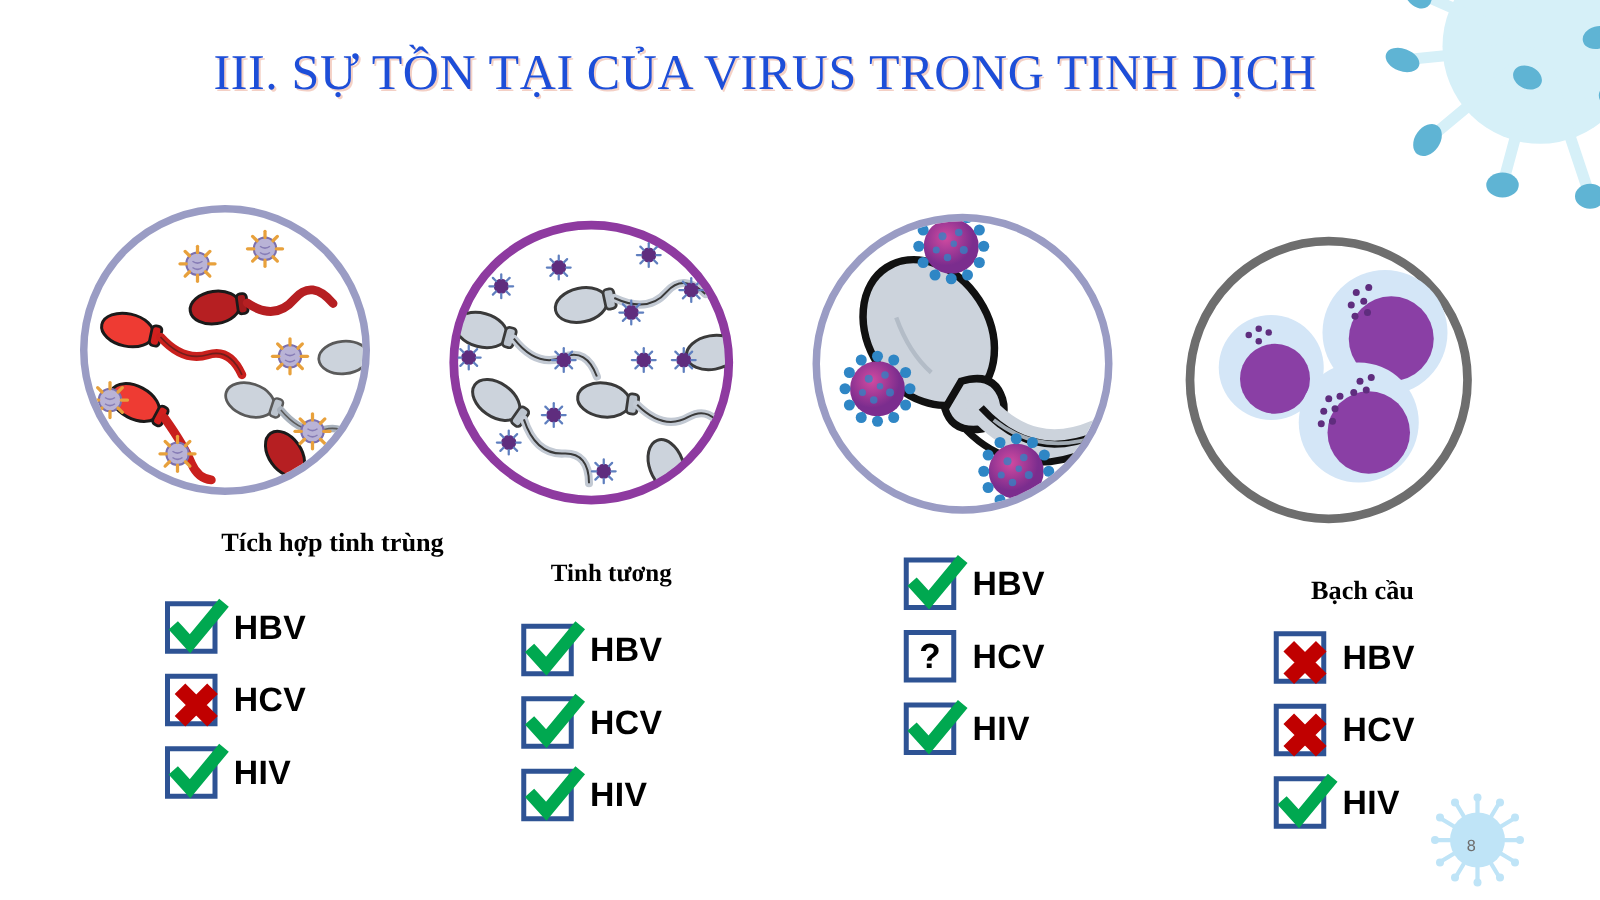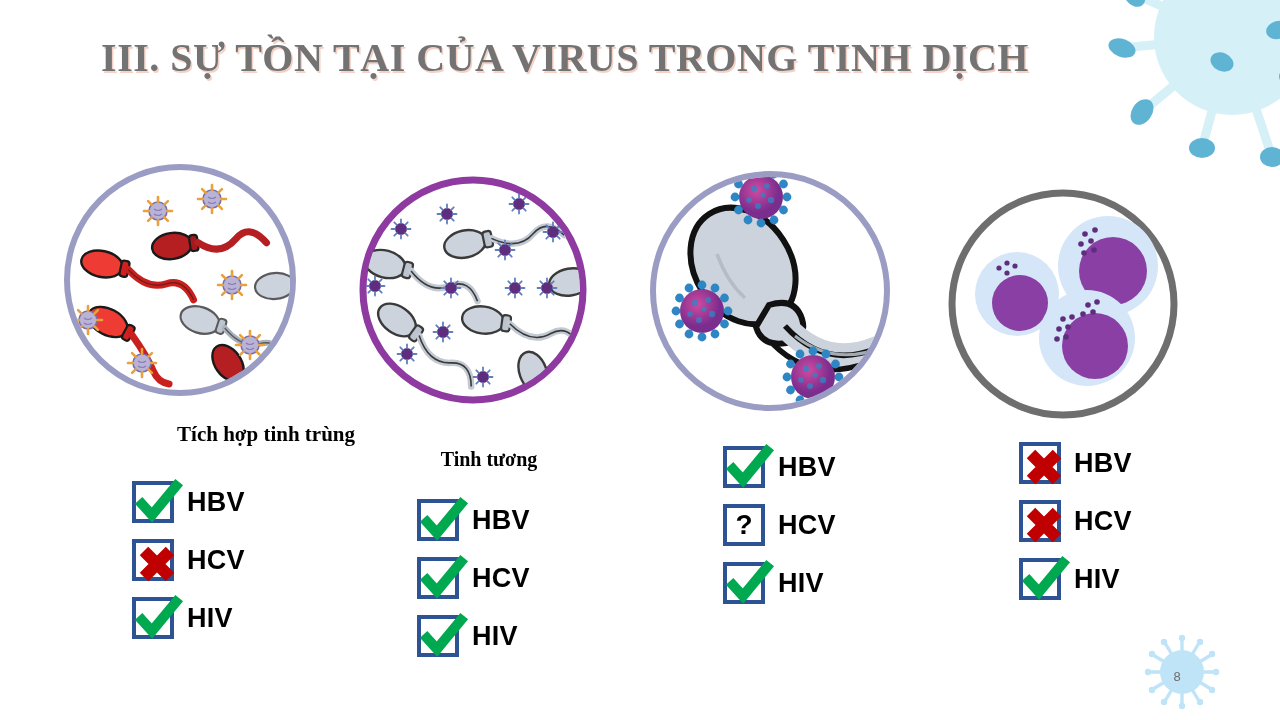--- a/index.html
+++ b/index.html
@@ -13,24 +13,25 @@
   .deco-virus-tr{position:absolute;right:-42px;top:-48px;width:230px;height:220px;pointer-events:none;}
   .deco-virus-br{position:absolute;right:58px;bottom:8px;width:80px;height:80px;pointer-events:none;}
   .page-num{
     position:absolute;right:93px;bottom:36px;width:20px;text-align:center;
     font-family:"Liberation Sans",sans-serif;font-size:13px;color:#6e6e6e;
   }
 
   
   .title{
     position:absolute;left:0;top:34px;width:1130px;text-align:center;
-    font-family:"Liberation Serif",serif;font-weight:bold;font-size:40px;
-    letter-spacing:.5px;color:#737373;
+    font-family:"Liberation Serif",serif;font-weight:normal;font-size:40px;
+    letter-spacing:.5px;color:#1d4ed8;
     text-shadow:1.5px 1.5px 0 rgba(235,170,150,.55);
     white-space:nowrap;
+    padding-left:47px;
   }
 
   
   .cols{position:absolute;left:0;top:160px;width:1280px;height:545px;}
   .col{position:absolute;top:0;}
   .col1{left:60px;width:295px;}
   .col2{left:355px;width:268px;}
   .col3{left:645px;width:300px;}
   .col4{left:945px;width:290px;}
 
@@ -424,20 +425,21 @@
               <circle cx="118" cy="133" r="2.8"></circle>
                 <circle cx="127" cy="131" r="2.8"></circle>
               <circle cx="114" cy="143" r="2.8"></circle>
                 <circle cx="123" cy="141" r="2.8"></circle>
               <circle cx="112" cy="153" r="2.8"></circle>
                 <circle cx="121" cy="151" r="2.8"></circle>
             </g>
           </g>
         </svg>
       </div>
+      <div class="col-label">Bạch cầu</div>
       <div class="checklist">
         <div class="check-row">
           <div class="mark-box">
             <svg width="52" height="52" viewBox="0 0 52 52" style="left:-4px;top:-4px;">
               <path d="M12 12 L38 38 M38 12 L12 38" stroke="#c00000" stroke-width="12" stroke-linecap="butt"></path>
             </svg>
           </div>
           <span class="mark-label">HBV</span>
         </div>
         <div class="check-row">

